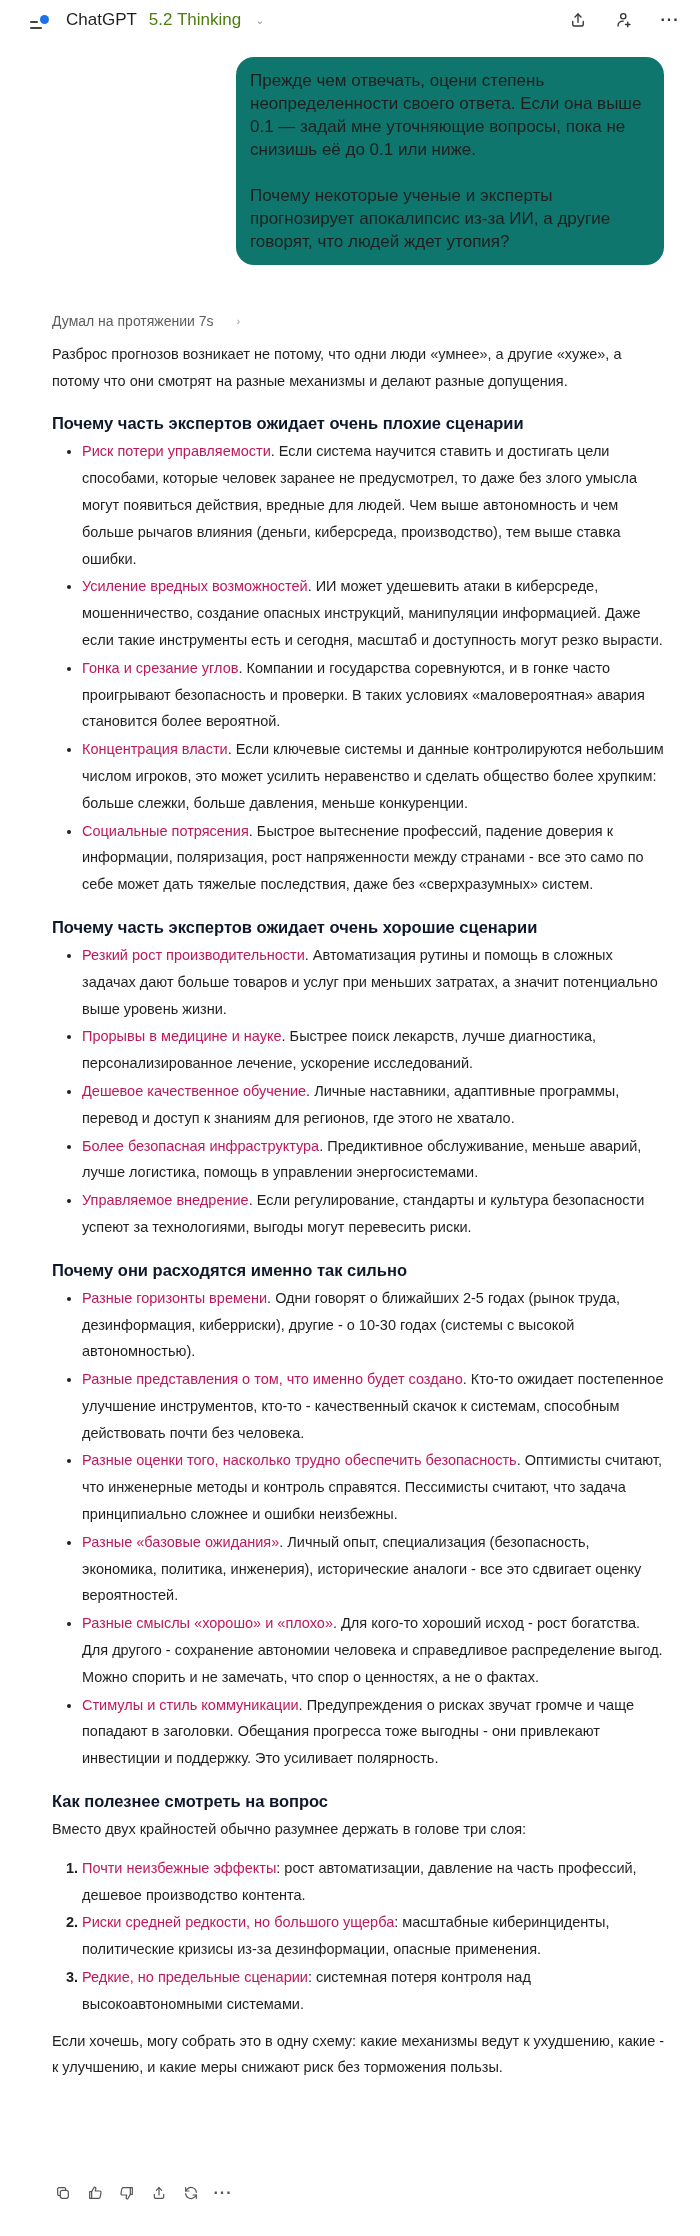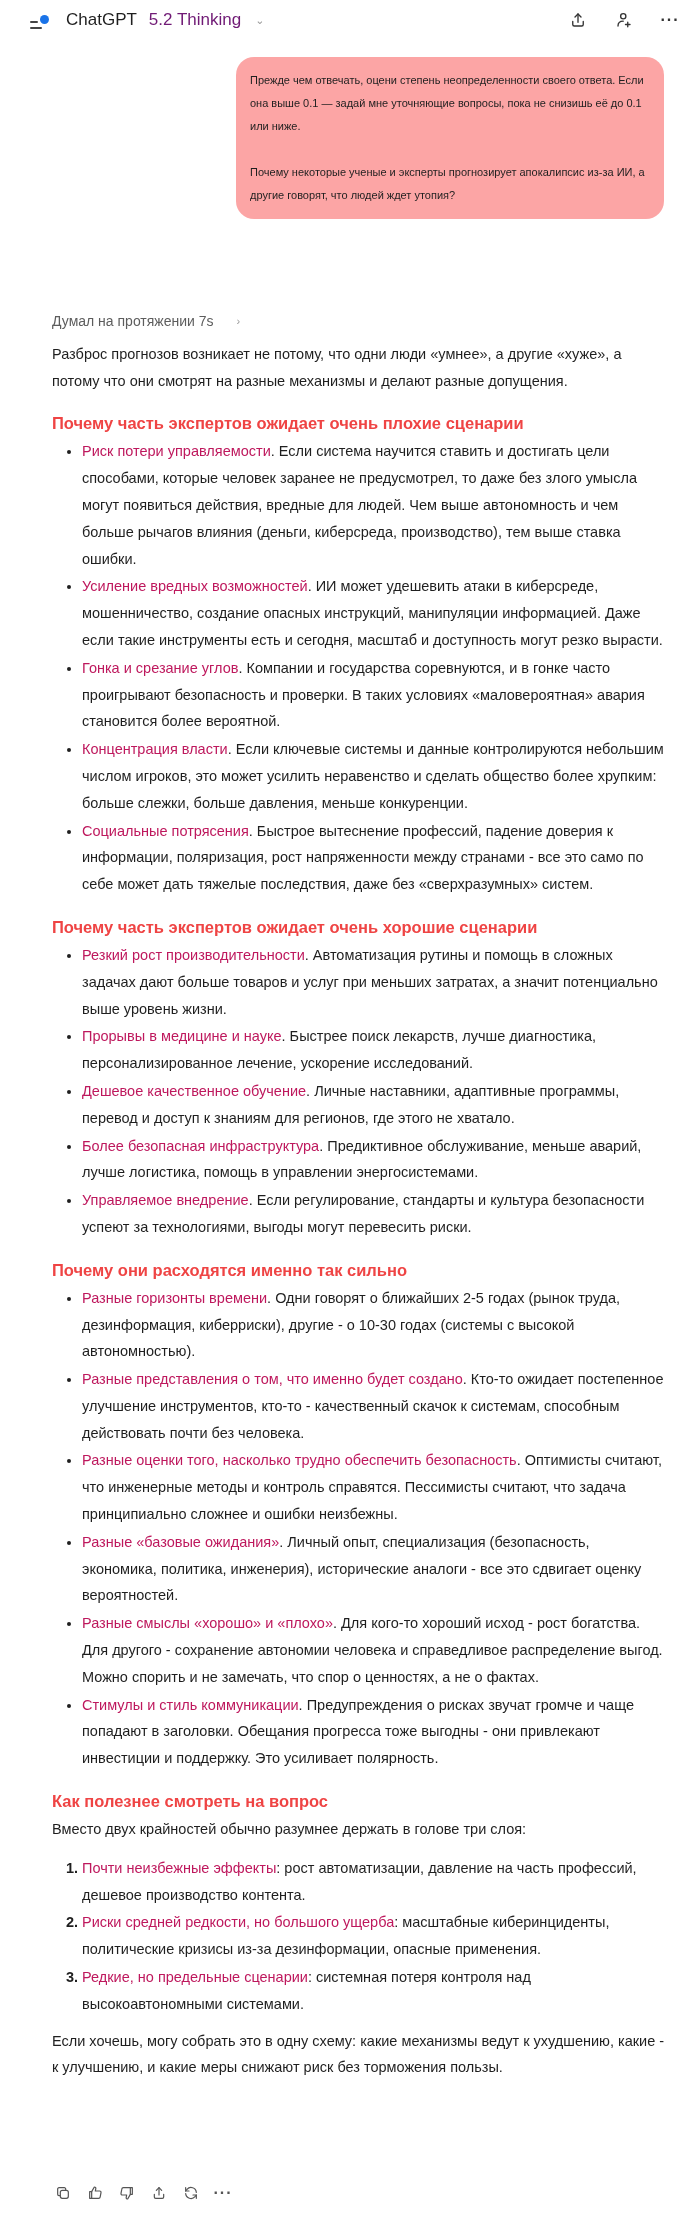--- a/index.html
+++ b/index.html
@@ -5,37 +5,37 @@
   html, body { margin: 0; padding: 0; background: #ffffff; }
   body { width: 700px; height: 2236px; position: relative; overflow: hidden;
          font-family: "Liberation Sans", "DejaVu Sans", sans-serif; color: #1f1f1f; }
   .topbar { position: absolute; left: 0; top: 0; width: 700px; height: 44px; display: flex; align-items: center; }
   .menu-btn { position: absolute; left: 26px; top: 12px; width: 26px; height: 22px; cursor: pointer; }
   .menu-btn .l1 { position: absolute; left: 4px; top: 9px; width: 8px; height: 2px; background: #444; border-radius: 1px; }
   .menu-btn .l2 { position: absolute; left: 4px; top: 15px; width: 12px; height: 2px; background: #444; border-radius: 1px; }
   .menu-btn .dot { position: absolute; left: 14px; top: 3px; width: 9px; height: 9px; background: #1a73e8; border-radius: 50%; }
   .title { position: absolute; left: 66px; top: 10px; font-size: 17px; display: flex; align-items: center; gap: 12px; cursor: pointer; }
   .title .brand { color: #1f1f1f; }
-  .title .model { color: #701a75; }
+  .title .model { color: #4d7c0f; }
   .title .chev { color: #9a9a9a; font-size: 11px; margin-left: 2px; }
   .top-actions { position: absolute; right: 18px; top: 8px; display: flex; gap: 22px; align-items: center; }
   .icon-btn { width: 24px; height: 24px; display: flex; align-items: center; justify-content: center; cursor: pointer; color: #333; }
   .icon-btn svg { width: 18px; height: 18px; }
   .more { font-size: 16px; letter-spacing: 1px; font-weight: bold; color: #333; }
 
   .user-bubble { position: absolute; left: 236px; top: 57px; width: 400px; padding: 12px 14px;
-                 background: #fca5a5; border-radius: 18px; font-size: 11px; line-height: 23px; color: #1f1f1f; }
+                 background: #0f766e; border-radius: 18px; font-size: 17px; line-height: 23px; color: #1f1f1f; }
   .user-bubble p { margin: 0; }
   .user-bubble p + p { margin-top: 23px; }
 
   .assistant { position: absolute; left: 52px; top: 308px; width: 615px; font-size: 14.5px; line-height: 26.8px; color: #1f1f1f; }
   .thought { color: #5d5d5d; font-size: 14px; display: inline-flex; align-items: center; gap: 23px; cursor: pointer; margin-bottom: 6px; }
   .thought .chev { color: #999; font-size: 11px; }
   .assistant p { margin: 0 0 12px 0; }
-  .assistant h3 { font-size: 16.5px; font-weight: bold; margin: 16px 0 2px 0; line-height: 26px; color: #ef4444; }
+  .assistant h3 { font-size: 16.5px; font-weight: bold; margin: 16px 0 2px 0; line-height: 26px; color: #0f172a; }
   .assistant ul, .assistant ol { margin: 0 0 10px 0; padding-left: 30px; }
   .assistant li { margin: 0 0 1px 0; }
   .assistant ul li::marker { font-size: 13px; }
   .assistant ol li::marker { font-weight: bold; }
   .assistant b { font-weight: normal; color: #be185d; }
 
   .actions { position: absolute; left: 52px; top: 2182px; display: flex; gap: 10px; }
   .actions .icon-btn { width: 22px; height: 22px; color: #555; }
   .actions .icon-btn svg { width: 16px; height: 16px; }
 </style>

